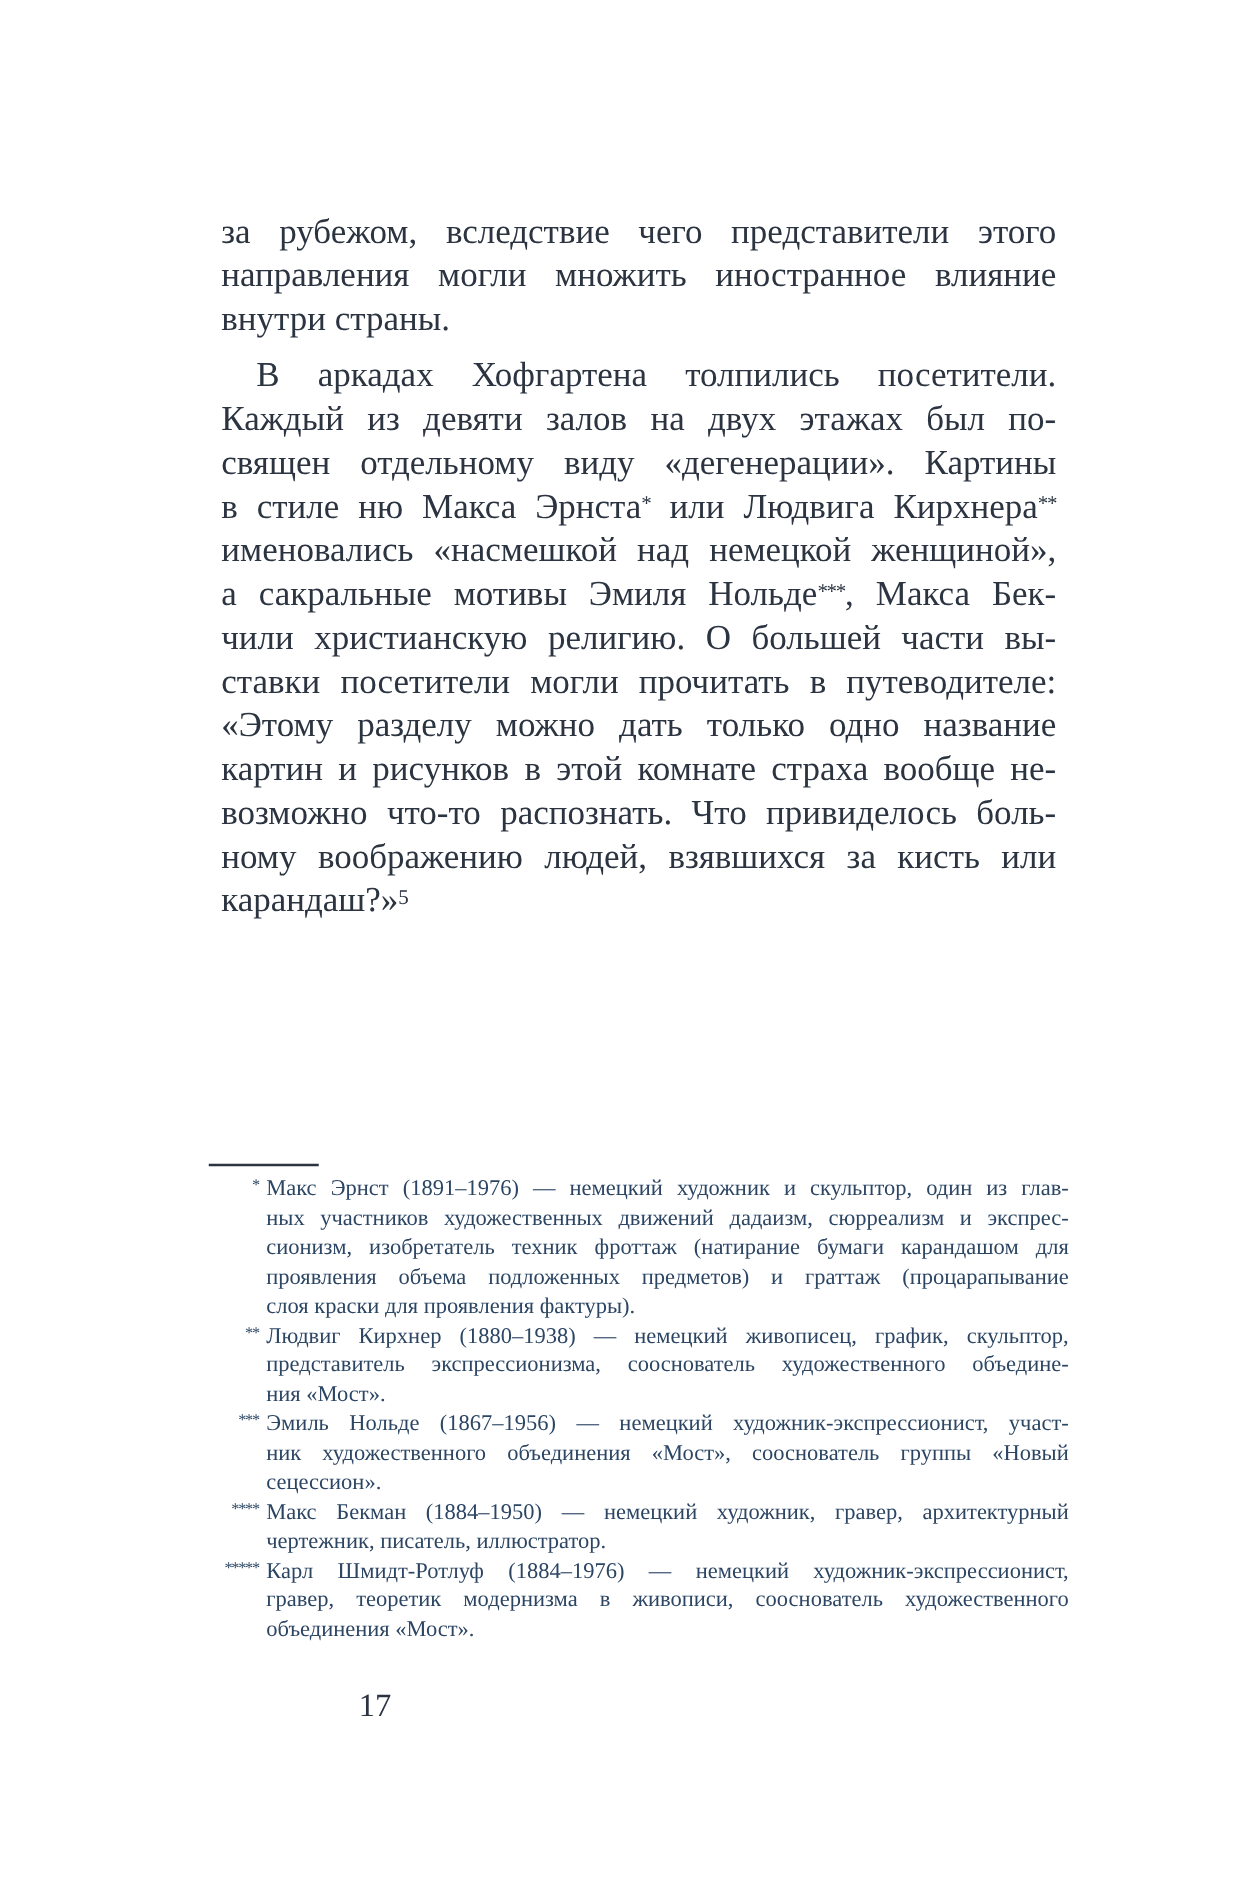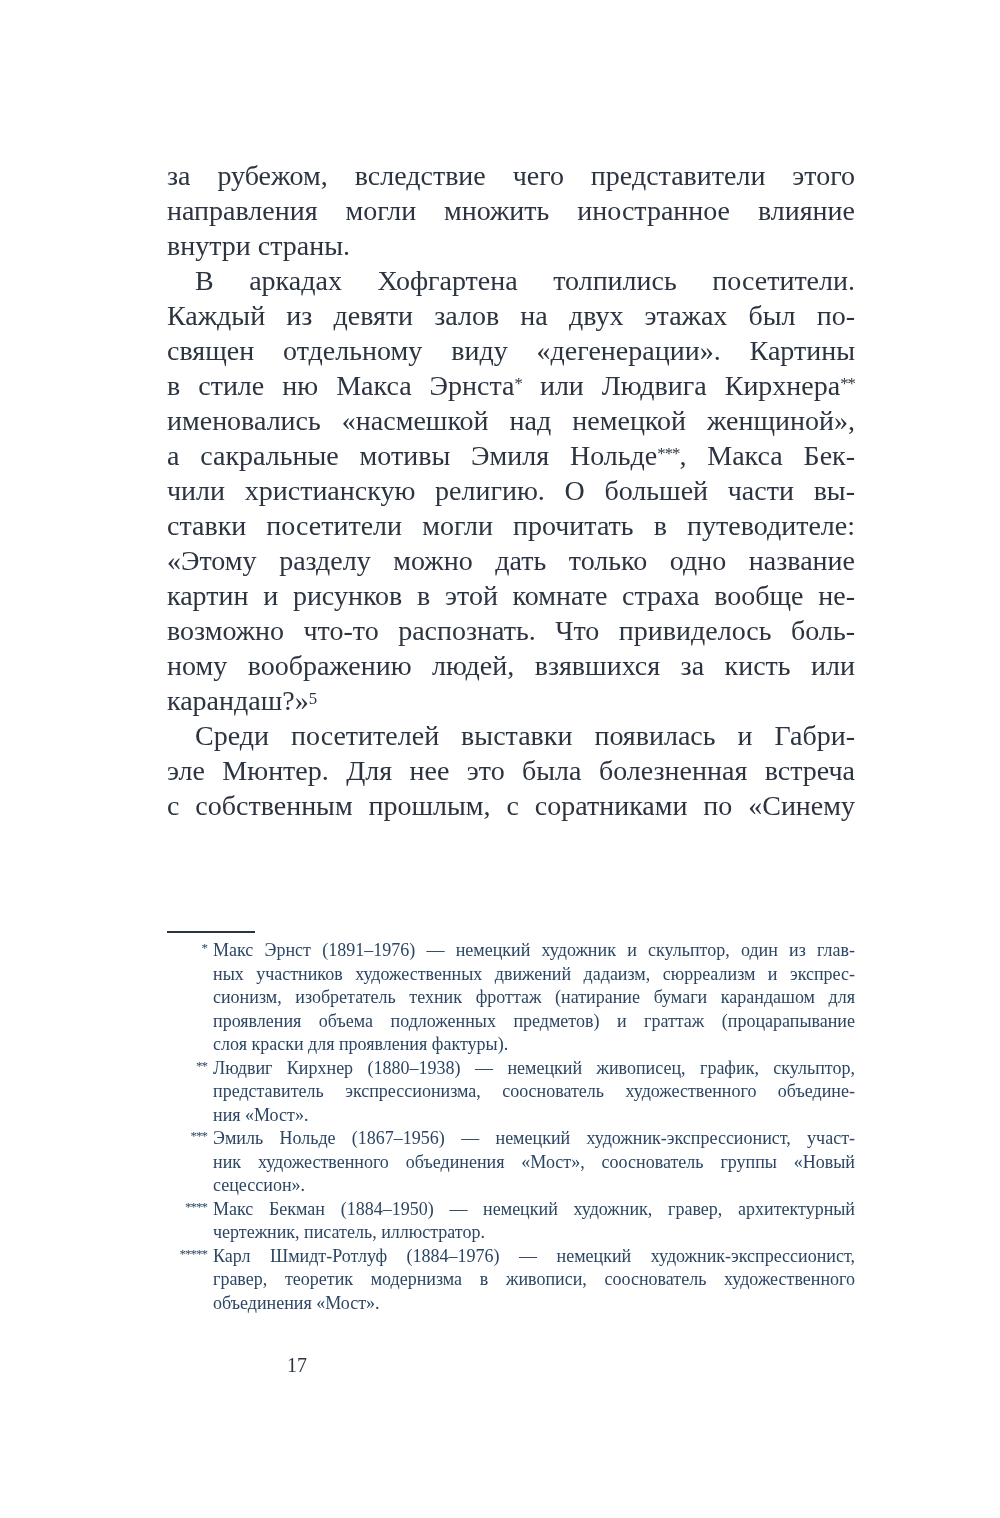--- a/index.html
+++ b/index.html
@@ -8,21 +8,21 @@
     width:1000px;height:1518px;
     background:#ffffff;
     margin:0 auto;
     overflow:hidden;
     font-family:"Liberation Serif","DejaVu Serif",serif;
   }
   
   .body-text{
     position:absolute;left:167px;top:158px;width:688px;
   }
-  .para{margin:0;padding:0;}
+  .para{margin:10px;padding:0;}
   .line{
     font-size:28px;line-height:35px;
     color:var(--body-color,#2b3440);
     text-align:justify;
     -moz-text-align-last:justify;
     text-align-last:justify;
     white-space:normal;
   }
   .line.last{
     text-align:right;
@@ -65,21 +65,21 @@
     text-align-last:justify;
   }
   .footnote .fn-line.last{
     text-align:center;
     -moz-text-align-last:left;
     text-align-last:left;
   }
   
   .page-number{
     position:absolute;left:287px;top:1350px;
-    font-size:20px;line-height:30px;
+    font-size:26px;line-height:30px;
     color:var(--body-color,#2b3440);
   }
 </style>
 </head>
 <body>
 
 <div class="page" style="--body-color: #2b3440; --fn-color: #2b4563; background: rgb(255, 255, 255);">
   <main class="body-text" id="body-text">
       <div class="para">
         <div class="line first"><span>за рубежом, вследствие чего представители этого</span></div>
@@ -93,25 +93,20 @@
         <div class="line"><span>в стиле ню Макса Эрнста</span><sup>*</sup><span> или Людвига Кирхнера</span><sup>**</sup></div>
         <div class="line"><span>именовались «насмешкой над немецкой женщиной»,</span></div>
         <div class="line"><span>а сакральные мотивы Эмиля Нольде</span><sup>***</sup><span>, Макса Бек-</span></div>
         <div class="line"><span>чили христианскую религию. О большей части вы-</span></div>
         <div class="line"><span>ставки посетители могли прочитать в путеводителе:</span></div>
         <div class="line"><span>«Этому разделу можно дать только одно название</span></div>
         <div class="line"><span>картин и рисунков в этой комнате страха вообще не-</span></div>
         <div class="line"><span>возможно что-то распознать. Что привиделось боль-</span></div>
         <div class="line"><span>ному воображению людей, взявшихся за кисть или</span></div>
         <div class="line last"><span>карандаш?»</span><sup>5</sup></div>
-      </div>
-      <div class="para indent">
-        <div class="line first"><span>Среди посетителей выставки появилась и Габри-</span></div>
-        <div class="line"><span>эле Мюнтер. Для нее это была болезненная встреча</span></div>
-        <div class="line"><span>с собственным прошлым, с соратниками по «Синему</span></div>
       </div>
     </main>
 
   <section class="footnotes">
     <div class="fn-sep"></div>
     <div id="footnote-list">
         <div class="footnote">
           <span class="fn-marker">*</span>
           <div class="fn-line">Макс Эрнст (1891–1976) — немецкий художник и скульптор, один из глав-</div>
           <div class="fn-line">ных участников художественных движений дадаизм, сюрреализм и экспрес-</div>

